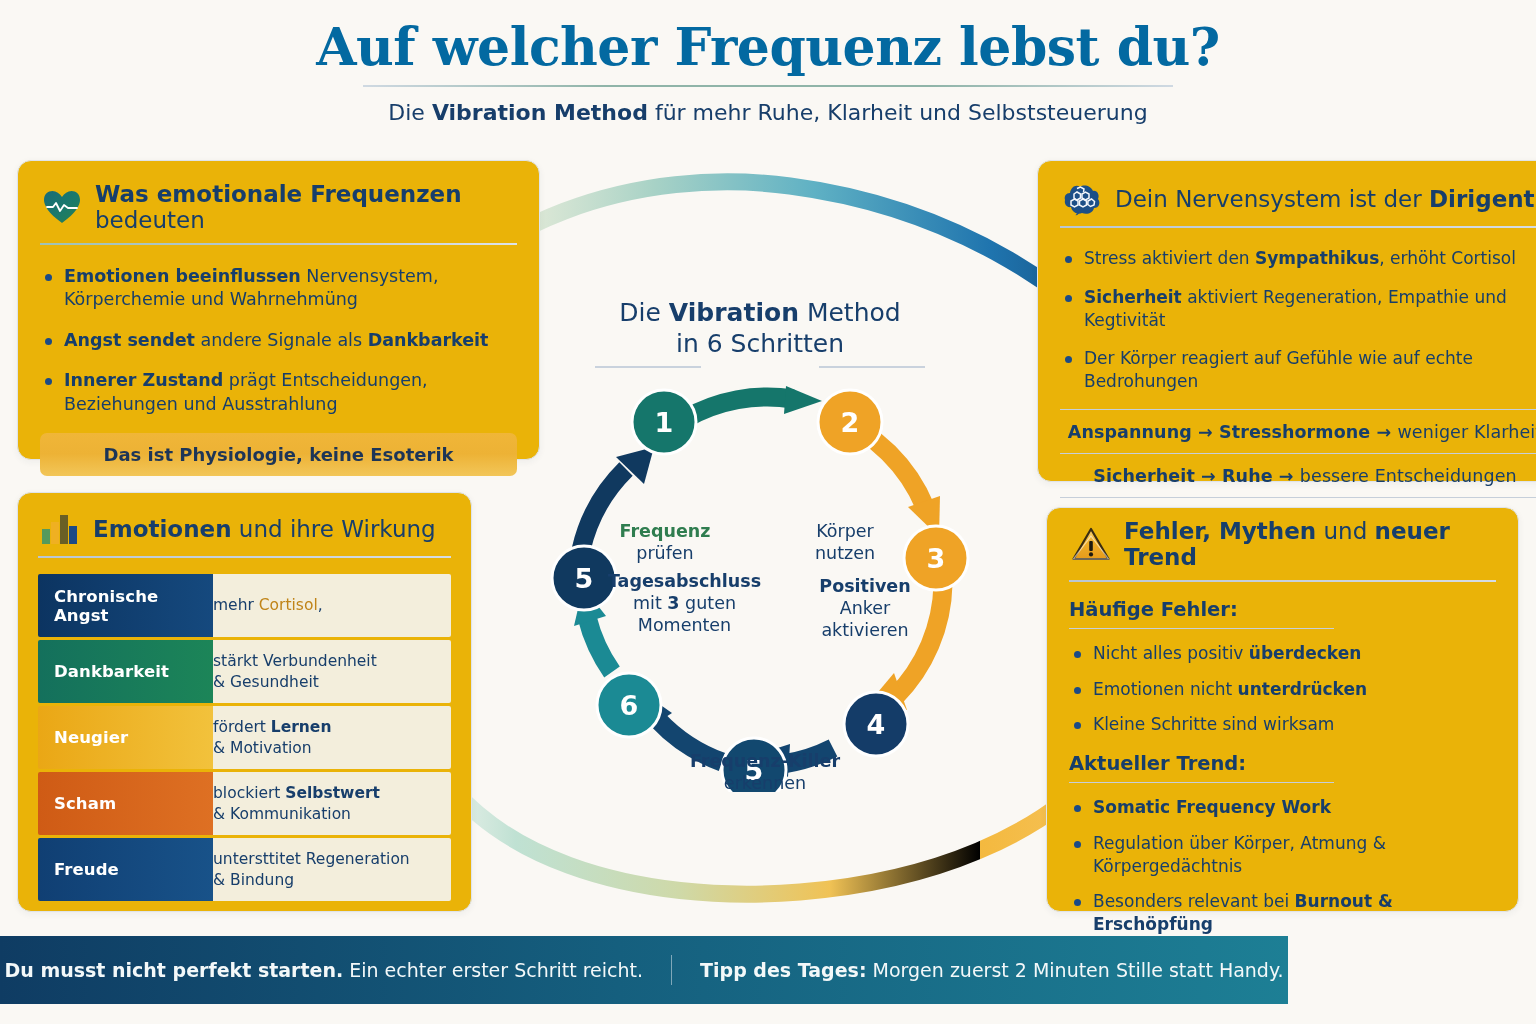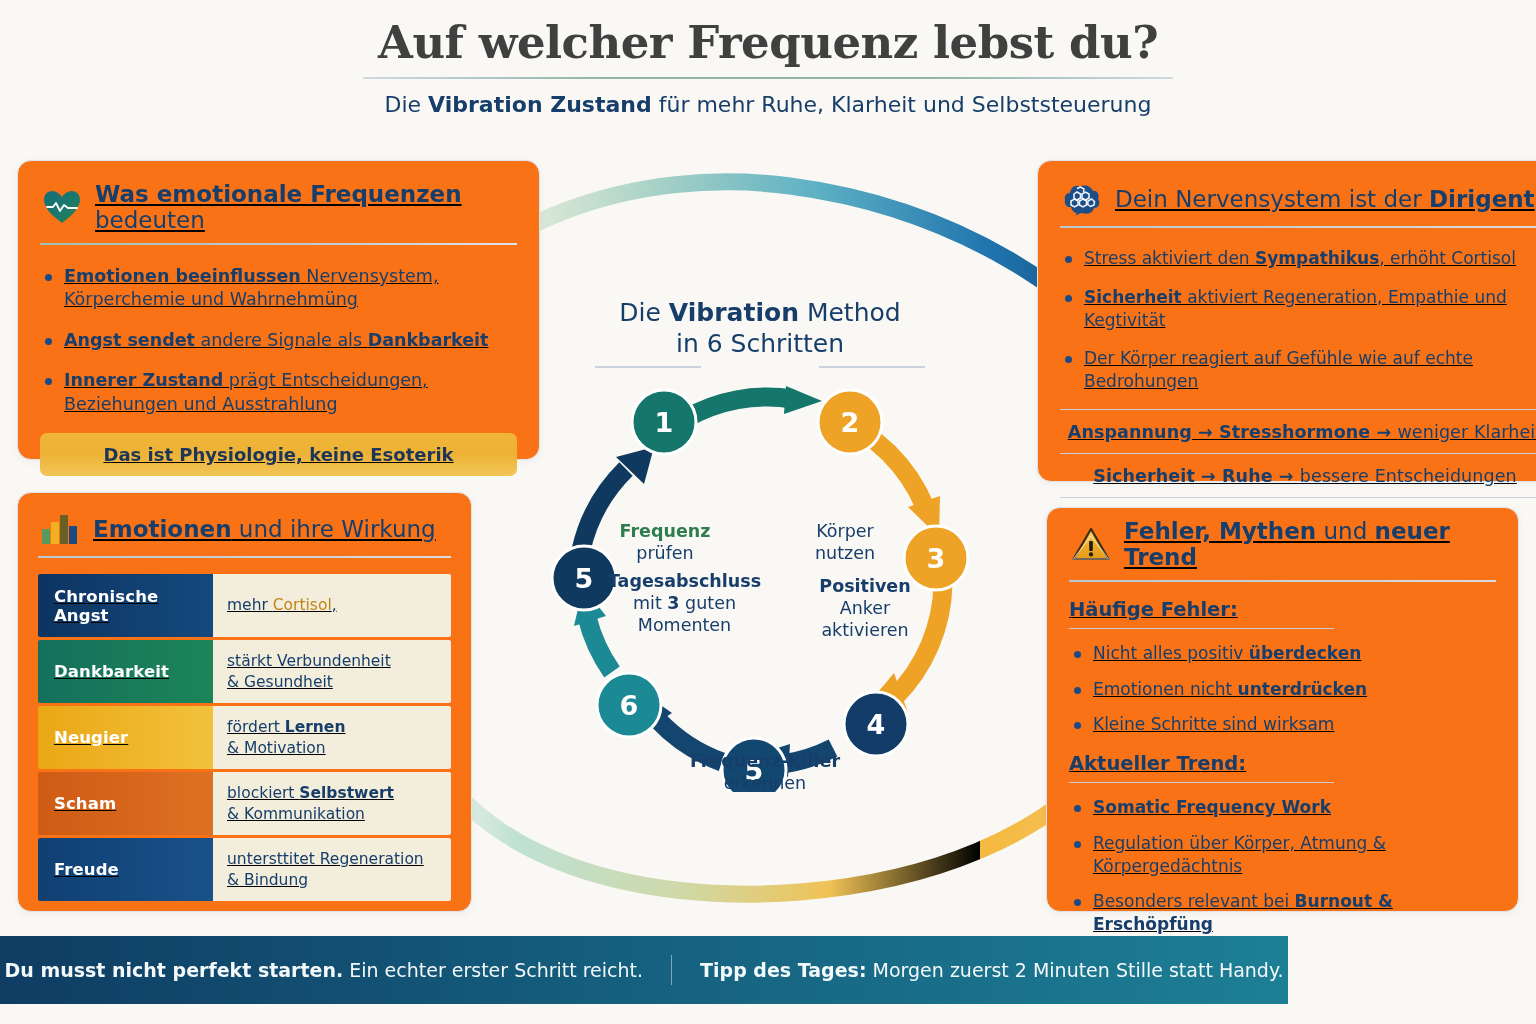--- a/index.html
+++ b/index.html
@@ -37,49 +37,48 @@
   
   .header {
     position: absolute;
     left: 0; top: 18px;
     width: 1536px;
     text-align: center;
     z-index: 5;
   }
   .title {
     font-family: "DejaVu Serif", serif;
-    font-size: 45px;
+    font-size: 52px;
     font-weight: bold;
-    color: #404040;
+    color: #0369a1;
     letter-spacing: -0.5px;
     line-height: 1.12;
   }
   .title-rule {
     width: 810px;
     height: 2px;
     margin: 9px auto 0 auto;
     background: linear-gradient(to right, #cfd9e2 0%, #8fb4a8 30%, #8fb4a8 70%, #cfd9e2 100%);
   }
   .subtitle {
     margin-top: 13px;
     font-size: 22px;
     color: #173e6b;
     font-family: "DejaVu Sans", sans-serif;
   }
   .subtitle b { font-weight: bold; }
 
   
   .card {
     position: absolute;
-    background: #f97316;
+    background: #eab308;
     border: 1px solid #dfe4ea;
     border-radius: 14px;
     box-shadow: 0 2px 7px rgba(30,50,80,0.055);
     z-index: 3;
-    text-decoration: underline;
   }
 
   .card-head {
     display: flex;
     align-items: center;
     gap: 13px;
     padding: 0 4px 0 2px;
   }
   .card-title {
     font-size: 23px;
@@ -194,21 +193,20 @@
     font-size: 16.5px;
     font-weight: bold;
     letter-spacing: 0.1px;
   }
   .emo-effect {
     flex: 1;
     background: #f3eedc;
     display: flex;
     flex-direction: column;
     justify-content: center;
-    padding-left: 14px;
     color: #173e6b;
     font-size: 15.5px;
     line-height: 1.34;
   }
   .emo-effect b { font-weight: bold; }
   .emo-effect .hl { color: #c08418; }
 
   
   #card-errors {
     left: 1046px; top: 507px;
@@ -332,21 +330,21 @@
     </defs>
     <path d="M 392 352 C 470 218 640 166 790 186 C 950 207 1090 290 1160 400" fill="none" stroke="url(#gradTopArc)" stroke-width="17" stroke-linecap="round"></path>
     <path d="M 420 735 C 470 860 640 905 800 892 C 935 881 1040 835 1103 766" fill="none" stroke="url(#gradBotArc)" stroke-width="17" stroke-linecap="round"></path>
     <path d="M 1088 790 L 1118 752 L 1122 802 Z" fill="#f2bb45"></path>
     <path d="M 1100 772 L 1136 748 L 1112 797 Z" fill="#f3bf4e"></path>
   </svg>
 
   <div class="header">
     <div class="title">Auf welcher Frequenz lebst du?</div>
     <div class="title-rule"></div>
-    <div class="subtitle"><span>Die </span><b>Vibration Zustand</b><span> für mehr Ruhe, Klarheit und Selbststeuerung</span></div>
+    <div class="subtitle"><span>Die </span><b>Vibration Method</b><span> für mehr Ruhe, Klarheit und Selbststeuerung</span></div>
   </div>
 
   <div class="card" id="card-frequencies">
     <div class="card-head">
       <span class="icon-box">
         <svg width="38" height="34" viewBox="0 0 38 34">
           <defs>
             <linearGradient id="heartG" x1="0" y1="0" x2="1" y2="1">
               <stop offset="0%" stop-color="#186b78"></stop>
               <stop offset="55%" stop-color="#1b7a6b"></stop>

